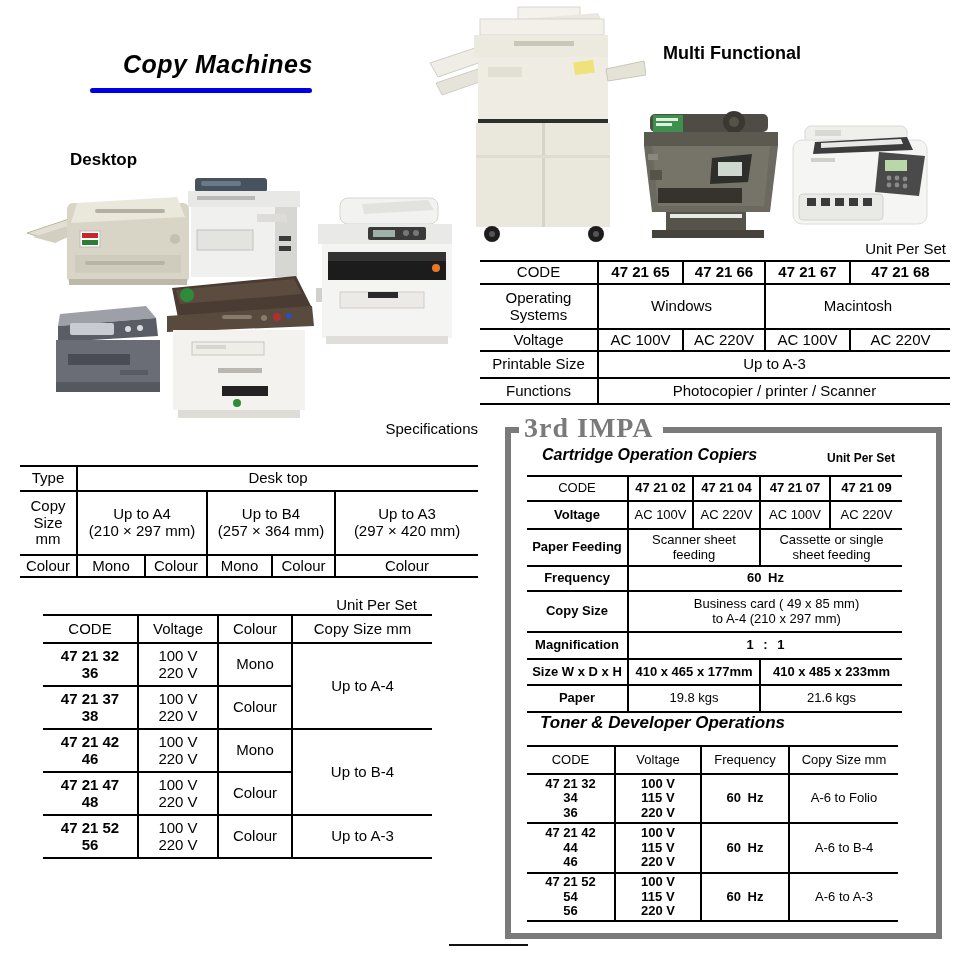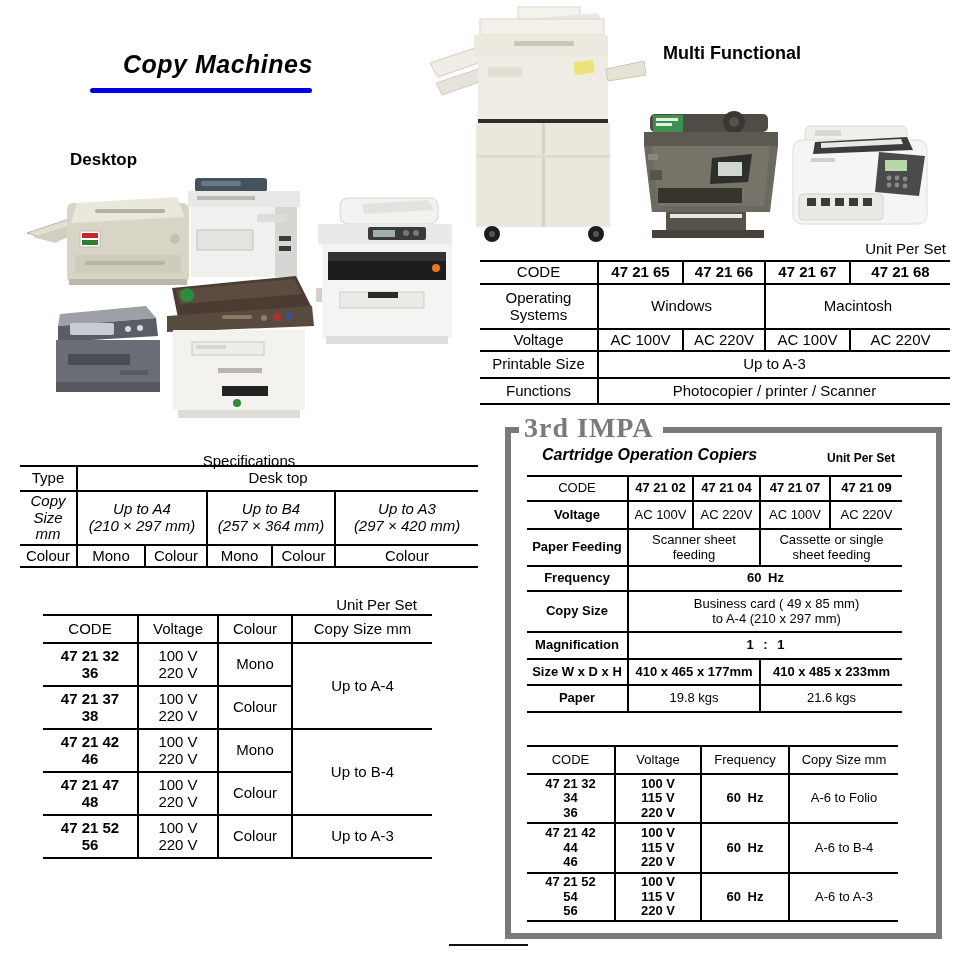--- a/index.html
+++ b/index.html
@@ -242,38 +242,38 @@
         <td colspan="4">Up to A-3</td>
       </tr>
       <tr style="height:26px;">
         <td class="lft">Functions</td>
         <td colspan="4">Photocopier / printer / Scanner</td>
       </tr>
     </tbody>
       </table>
   </div>
 
-  <div class="abs spec-title" style="left:20px;top:452px;width:458px;">Specifications</div>
+  <div class="abs spec-title" style="left:20px;top:420px;width:458px;text-align:right;">Specifications</div>
 
   <div class="abs" style="left:20px;top:465px;">
     <table class="tbl" style="width:458px;">
       <colgroup>
           <col style="width:57px">
           <col style="width:68px">
           <col style="width:62px">
           <col style="width:65px">
           <col style="width:63px">
           <col style="width:143px">
         </colgroup>
       <tbody>
           <tr style="height:25px;">
         <td>Type</td>
         <td colspan="5">Desk top</td>
       </tr>
-      <tr style="height:54px;font-style:italic;">
+      <tr style="height:64px;">
         <td class="pre">Copy
 Size
 mm</td>
         <td colspan="2" class="pre">Up to A4
 (210 × 297 mm)</td>
         <td colspan="2" class="pre">Up to B4
 (257 × 364 mm)</td>
         <td class="pre">Up to A3
 (297 × 420 mm)</td>
       </tr>
@@ -404,20 +404,21 @@
         </tr>
         <tr style="height:27px;">
           <td class="lft b">Paper</td>
           <td colspan="2">19.8 kgs</td>
           <td colspan="2">21.6 kgs</td>
         </tr>
       </tbody>
         </table>
     </div>
 
+    <div class="abs impa-title" style="left:29px;top:280px;font-size:17px;">Toner &amp; Developer Operations</div>
 
     <div class="abs" style="left:16px;top:312px;">
       <table class="tbl small" style="width:371px;">
         <colgroup>
             <col style="width:88px">
             <col style="width:86px">
             <col style="width:88px">
             <col style="width:109px">
           </colgroup>
         <tbody>

